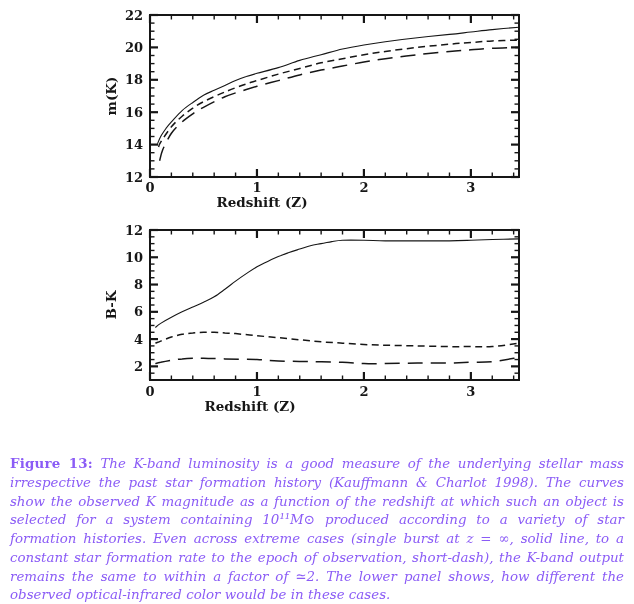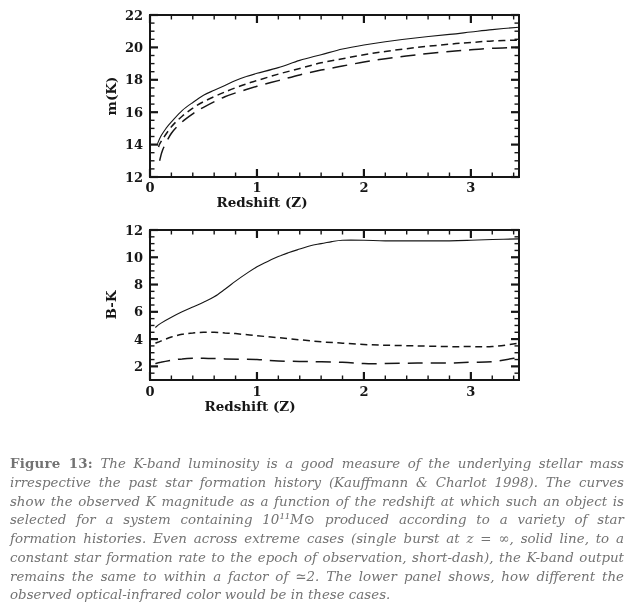--- a/index.html
+++ b/index.html
@@ -16,21 +16,21 @@
     fill:#161616;
   }
   svg text.tick-label{font-size:13px;}
   svg text.axis-label{font-size:13.5px;}
   .caption{
     margin:9px 10px 16px 10px;
     width:614px;
     font-size:13.4px;
     line-height:1.4;
     text-align:justify;
-    color:#737373;
+    color:#8b5cf6;
   }
   .cap-label{font-weight:bold;font-style:normal;letter-spacing:.2px;}
   .cap-body{font-style:italic;}
 </style>
 </head>
 <body>
 
 <div class="page">
 
   <div class="figure-plots">

